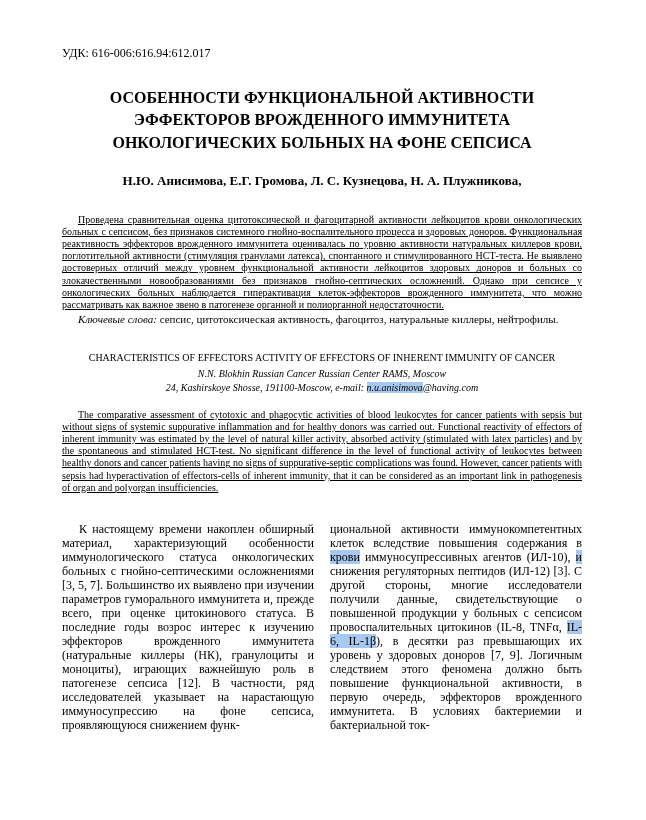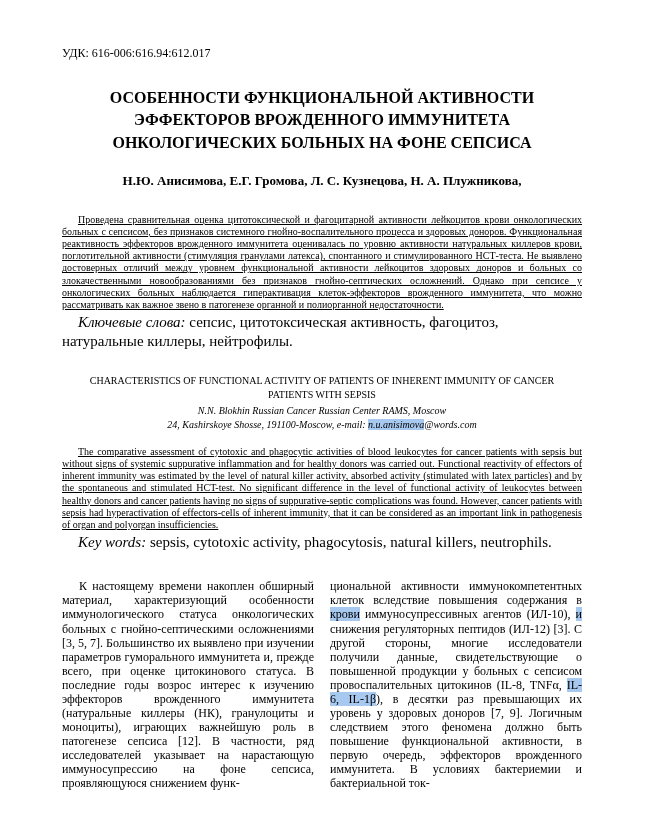--- a/index.html
+++ b/index.html
@@ -41,21 +41,21 @@
   }
   .abstract {
     font-size: 10px;
     line-height: 1.22;
     text-align: justify;
     text-indent: 16px;
     margin: 0;
     text-decoration: underline;
   }
   .keywords {
-    font-size: 15px;
+    font-size: 11px;
     line-height: 1.22;
     text-indent: 16px;
     margin: 2px 0 0 0;
   }
   .kw-gap-lg { margin-bottom: 24px; }
   .it { font-style: italic; }
   .en-head {
     font-size: 10px;
     text-align: center;
     line-height: 1.4;
@@ -95,32 +95,30 @@
 
   <div class="affil">
   </div>
 
   <p class="abstract">Проведена сравнительная оценка цитотоксической и фагоцитарной активности лейкоцитов крови онкологических больных с сепсисом, без признаков системного гнойно-воспалительного процесса и здоровых доноров. Функциональная реактивность эффекторов врожденного иммунитета оценивалась по уровню активности натуральных киллеров крови, поглотительной активности (стимуляция гранулами латекса), спонтанного и стимулированного НСТ-теста. Не выявлено достоверных отличий между уровнем функциональной активности лейкоцитов здоровых доноров и больных со злокачественными новообразованиями без признаков гнойно-септических осложнений. Однако при сепсисе у онкологических больных наблюдается гиперактивация клеток-эффекторов врожденного иммунитета, что можно рассматривать как важное звено в патогенезе органной и полиорганной недостаточности.</p>
 
   <p class="keywords kw-gap-lg"><span class="it">Ключевые слова:</span><span> сепсис, цитотоксическая активность, фагоцитоз, натуральные киллеры, нейтрофилы.</span></p>
 
   <div class="en-head">
     <div class="en-title">
-      <div>CHARACTERISTICS OF FUNCTIONAL ACTIVITY OF PATIENTS OF INHERENT IMMUNITY OF CANCER</div>
-      <div>PATIENTS WITH SEPSIS</div>
+      <div>CHARACTERISTICS OF EFFECTORS ACTIVITY OF EFFECTORS OF INHERENT IMMUNITY OF CANCER</div>
     </div>
     <div class="en-affil">
       <div>N.N. Blokhin Russian Cancer Russian Center RAMS, Moscow</div>
-      <div><span>24, Kashirskoye Shosse, 191100-Moscow, e-mail: </span><span class="hl">n.u.anisimova</span><span>@words.com</span></div>
+      <div><span>24, Kashirskoye Shosse, 191100-Moscow, e-mail: </span><span class="hl">n.u.anisimova</span><span>@having.com</span></div>
     </div>
   </div>
 
   <p class="abstract">The comparative assessment of cytotoxic and phagocytic activities of blood leukocytes for cancer patients with sepsis but without signs of systemic suppurative inflammation and for healthy donors was carried out. Functional reactivity of effectors of inherent immunity was estimated by the level of natural killer activity, absorbed activity (stimulated with latex particles) and by the spontaneous and stimulated HCT-test. No significant difference in the level of functional activity of leukocytes between healthy donors and cancer patients having no signs of suppurative-septic complications was found. However, cancer patients with sepsis had hyperactivation of effectors-cells of inherent immunity, that it can be considered as an important link in pathogenesis of organ and polyorgan insufficiencies.</p>
 
-  <p class="keywords"><span class="it">Key words:</span><span> sepsis, cytotoxic activity, phagocytosis, natural killers, neutrophils.</span></p>
 
   <div class="columns">
     <div class="col">
       <p class="body-p indent">К настоящему времени накоплен обширный материал, характеризующий особенности иммунологического статуса онкологических больных с гнойно-септическими осложнениями [3, 5, 7]. Большинство их выявлено при изучении параметров гуморального иммунитета и, прежде всего, при оценке цитокинового статуса. В последние годы возрос интерес к изучению эффекторов врожденного иммунитета (натуральные киллеры (НК), гранулоциты и моноциты), играющих важнейшую роль в патогенезе сепсиса [12]. В частности, ряд исследователей указывает на нарастающую иммуносупрессию на фоне сепсиса, проявляющуюся снижением функ-</p>
     </div>
     <div class="col">
       <p class="body-p"><span>циональной активности иммунокомпетентных клеток вследствие повышения содержания в </span><span class="hl">крови</span><span> иммуносупрессивных агентов (ИЛ-10), </span><span class="hl">и</span><span> снижения регуляторных пептидов (ИЛ-12) [3]. С другой стороны, многие исследователи получили данные, свидетельствующие о повышенной продукции у больных с сепсисом провоспалительных цитокинов (IL-8, TNFα, </span><span class="hl">IL-6, IL-1β</span><span>), в десятки раз превышающих их уровень у здоровых доноров [7, 9]. Логичным следствием этого феномена должно быть повышение функциональной активности, в первую очередь, эффекторов врожденного иммунитета. В условиях бактериемии и бактериальной ток-</span></p>
     </div>
   </div>
 

